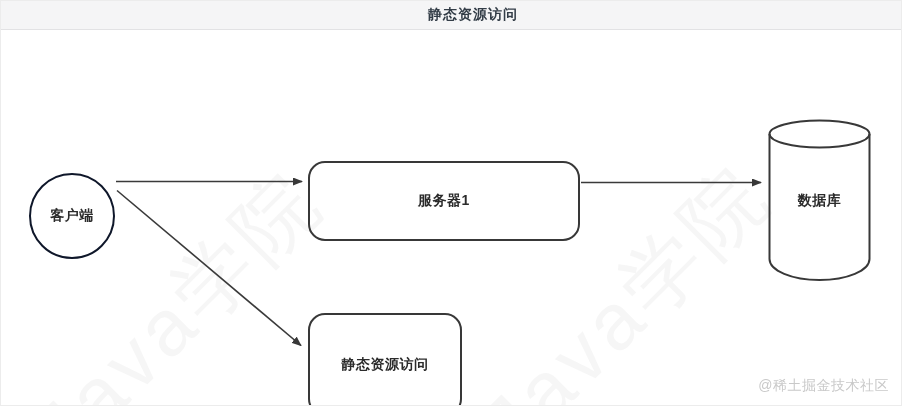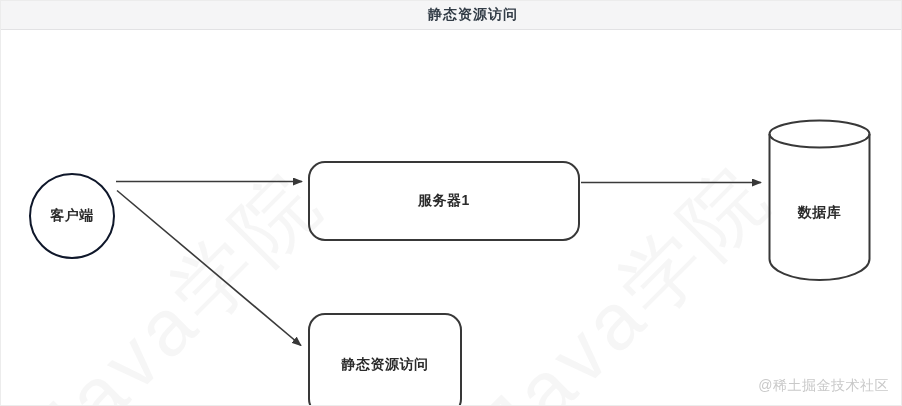--- a/index.html
+++ b/index.html
@@ -110,21 +110,21 @@
     width: 103px; height: 163px;
     border: none;
   }
   .node-database svg.cyl {
     position: absolute;
     top: 0; left: 0;
     width: 103px; height: 163px;
   }
   .node-database .label {
     position: relative;
-    top: 12px;
+    top: 0;
     z-index: 4;
     font-family: Liberation Serif, serif;
   }
 
   
   .credit {
     position: absolute;
     right: 12px;
     bottom: 10px;
     font-size: 14px;

